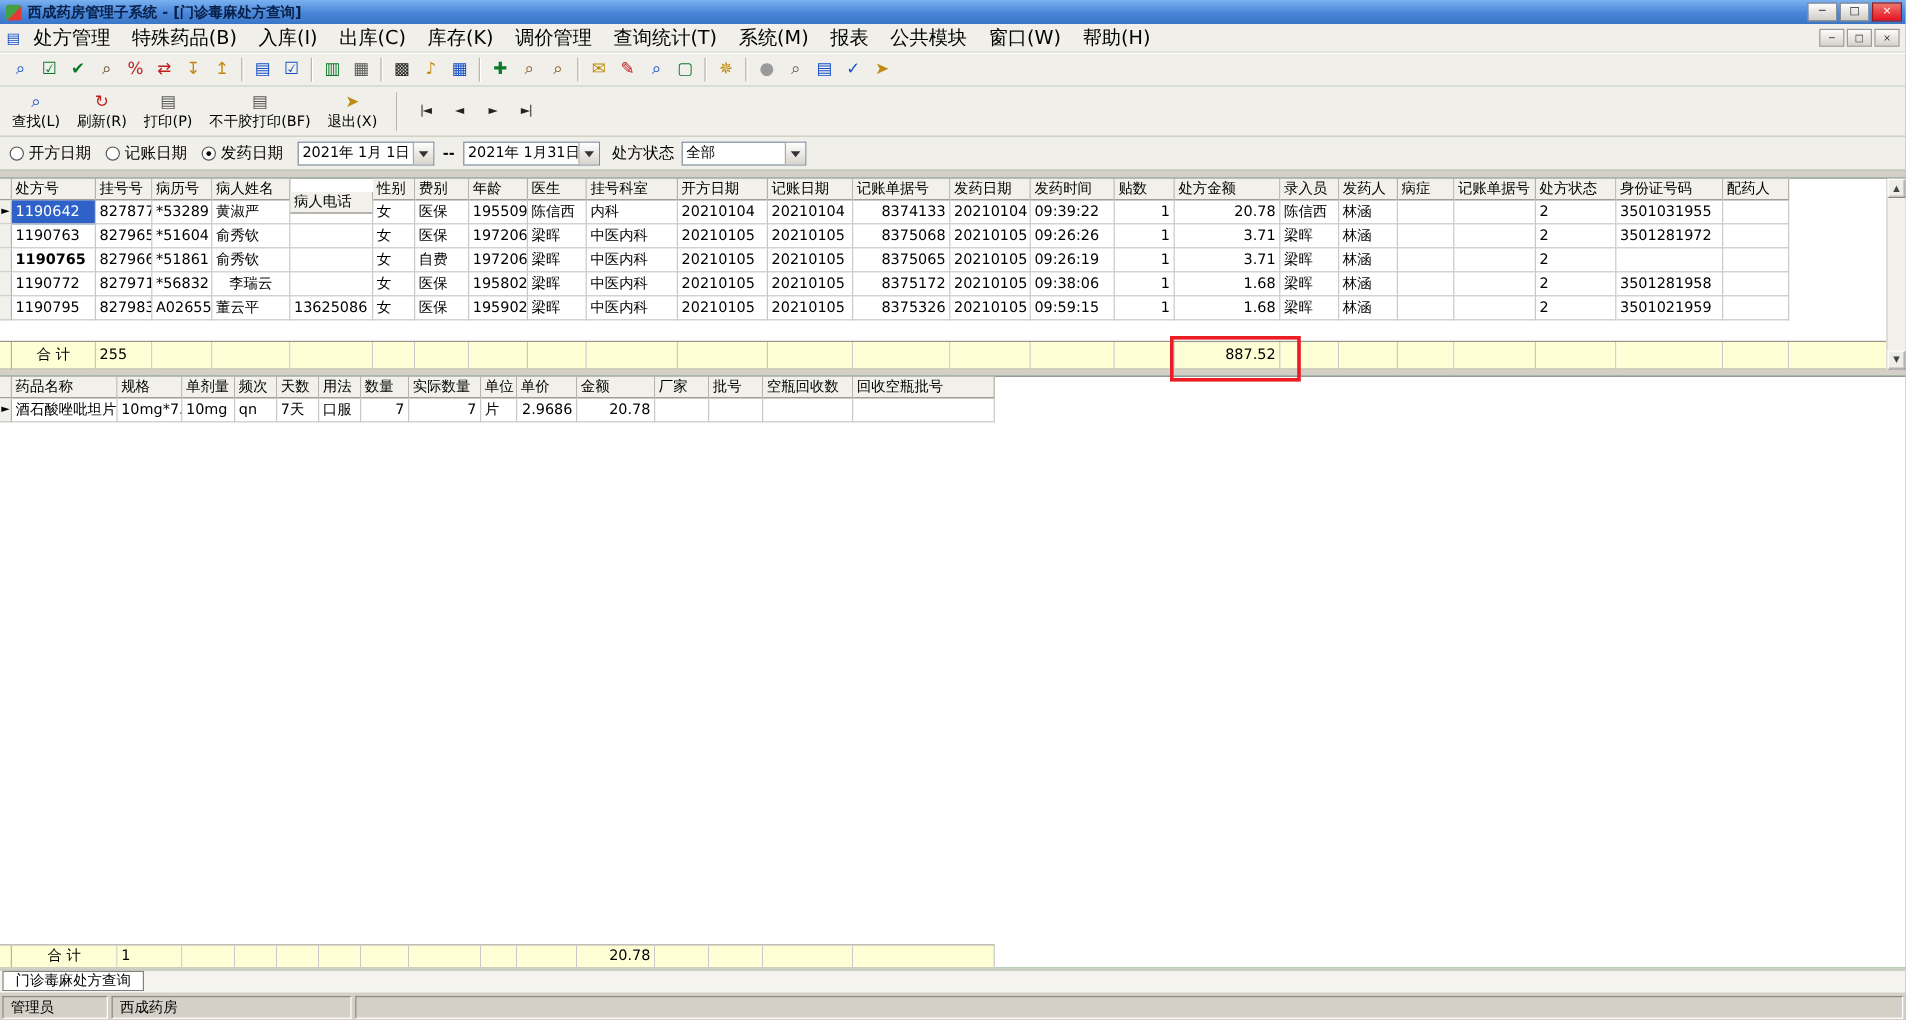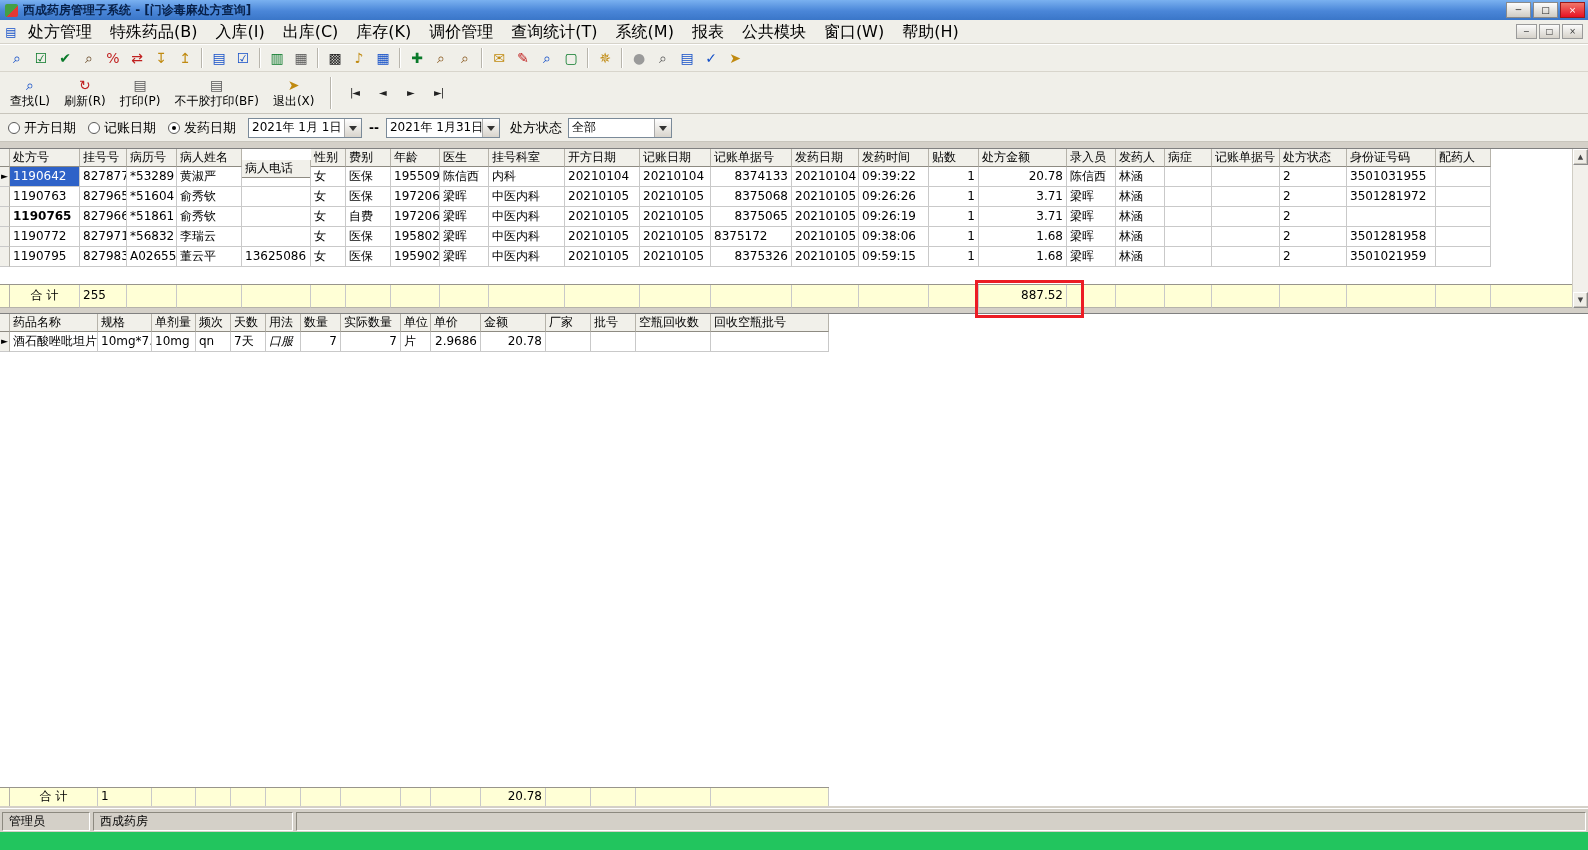--- a/index.html
+++ b/index.html
@@ -337,30 +337,30 @@
           <div class="g-cell" style="width: 68px;"></div>
           <div class="g-cell" style="width: 67px;">2</div>
           <div class="g-cell" style="width: 89px;"></div>
           <div class="g-cell" style="width: 55px;"></div>
         </div>
         <div class="g-row g-data">
           <div class="g-cell g-gutter" style="width: 10px;"></div>
           <div class="g-cell" style="width: 70px;">1190772</div>
           <div class="g-cell" style="width: 47px;">827971</div>
           <div class="g-cell" style="width: 50px;">*56832</div>
-          <div class="g-cell" style="width: 65px;">李瑞云</div>
+          <div class="g-cell" style="width: 65px; text-align: center;">李瑞云</div>
           <div class="g-cell" style="width: 69px;"></div>
           <div class="g-cell" style="width: 35px;">女</div>
           <div class="g-cell" style="width: 45px;">医保</div>
           <div class="g-cell" style="width: 49px;">195802</div>
           <div class="g-cell" style="width: 49px;">梁晖</div>
           <div class="g-cell" style="width: 76px;">中医内科</div>
           <div class="g-cell" style="width: 75px;">20210105</div>
           <div class="g-cell" style="width: 71px;">20210105</div>
-          <div class="g-cell" style="width: 81px; text-align: left;">8375172</div>
+          <div class="g-cell" style="width: 81px; text-align: right;">8375172</div>
           <div class="g-cell" style="width: 67px;">20210105</div>
           <div class="g-cell" style="width: 70px;">09:38:06</div>
           <div class="g-cell" style="width: 50px; text-align: right;">1</div>
           <div class="g-cell" style="width: 88px; text-align: right;">1.68</div>
           <div class="g-cell" style="width: 49px;">梁晖</div>
           <div class="g-cell" style="width: 49px;">林涵</div>
           <div class="g-cell" style="width: 47px;"></div>
           <div class="g-cell" style="width: 68px;"></div>
           <div class="g-cell" style="width: 67px;">2</div>
           <div class="g-cell" style="width: 89px;">3501281958</div>
@@ -451,21 +451,21 @@
           <div class="g-cell" style="width: 75px;">空瓶回收数</div>
           <div class="g-cell" style="width: 118px;">回收空瓶批号</div>
         </div>
         <div class="g-row g-data">
           <div class="g-cell g-gutter" style="width: 10px;">►</div>
           <div class="g-cell" style="width: 88px;">酒石酸唑吡坦片</div>
           <div class="g-cell" style="width: 54px;">10mg*7.</div>
           <div class="g-cell" style="width: 44px;">10mg</div>
           <div class="g-cell" style="width: 35px;">qn</div>
           <div class="g-cell" style="width: 35px;">7天</div>
-          <div class="g-cell" style="width: 35px; font-style: italic;">口服</div>
+          <div class="g-cell" style="width: 35px;">口服</div>
           <div class="g-cell" style="width: 40px; text-align: right;">7</div>
           <div class="g-cell" style="width: 60px; text-align: right;">7</div>
           <div class="g-cell" style="width: 30px;">片</div>
           <div class="g-cell" style="width: 50px; text-align: right;">2.9686</div>
           <div class="g-cell" style="width: 65px; text-align: right;">20.78</div>
           <div class="g-cell" style="width: 45px;"></div>
           <div class="g-cell" style="width: 45px;"></div>
           <div class="g-cell" style="width: 75px;"></div>
           <div class="g-cell" style="width: 118px;"></div>
         </div>
@@ -486,20 +486,23 @@
           <div class="g-cell" style="width: 45px;"></div>
           <div class="g-cell" style="width: 45px;"></div>
           <div class="g-cell" style="width: 75px;"></div>
           <div class="g-cell" style="width: 118px;"></div>
         </div>
       </div>
   </div>
 
   <div class="gap g3"></div>
 
+  <div class="tabbar">
+    <div class="tab">门诊毒麻处方查询</div>
+  </div>
 
   <div class="statusbar" id="statusbar">
       <div class="sb-panel" style="width: 88px;">管理员</div>
       <div class="sb-panel" style="width: 200px;">西成药房</div>
       <div class="sb-panel sb-fill"></div>
     </div>
 
 </div>
 
 </body></html>

